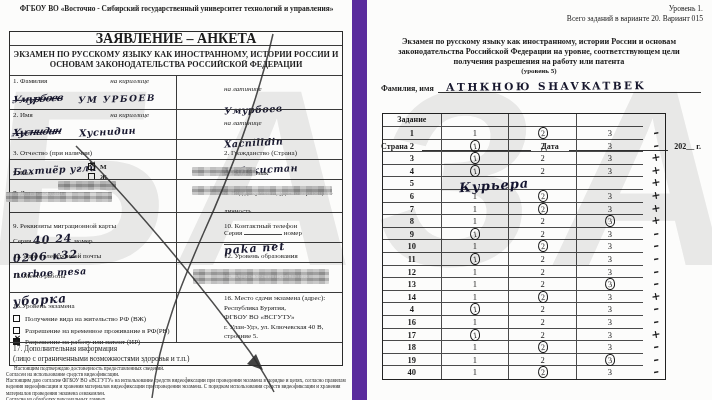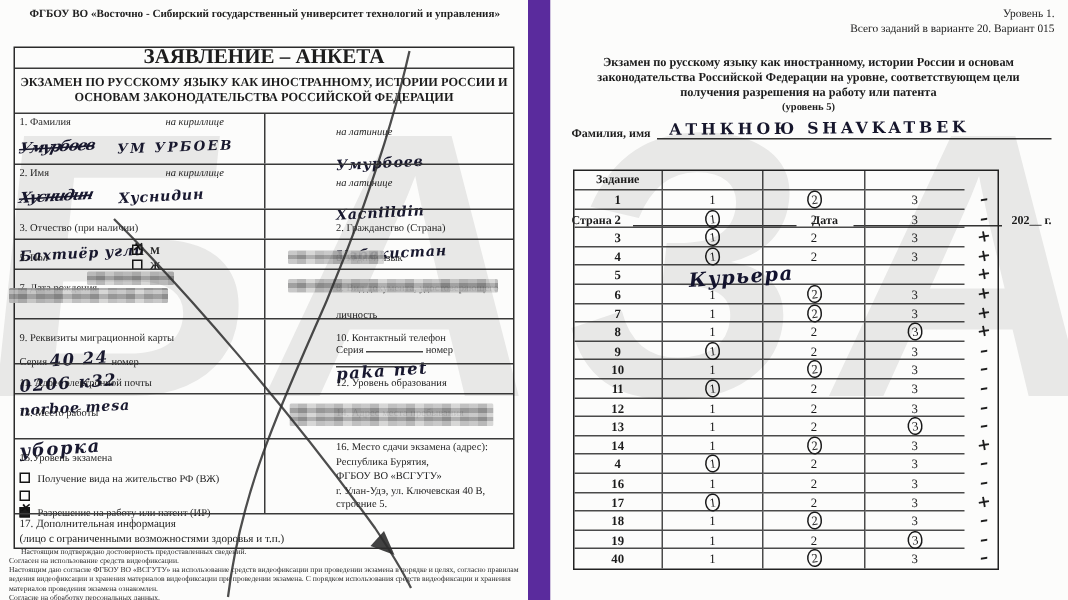--- a/index.html
+++ b/index.html
@@ -238,21 +238,21 @@
       </div>
       <div class="half rt">
         <span class="flabel">14. Адрес места пребывания</span>
       </div>
     </div>
 
     <div class="frow" style="height:50px">
       <div class="half">
         <span class="flabel">15.Уровень экзамена</span>
         <span class="opt-line"><i class="cb"></i><span>Получение вида на жительство РФ (ВЖ)</span></span>
-        <span class="opt-line"><i class="cb"></i></span>
+        <span class="opt-line"><i class="cb"></i><span>Разрешение на временное проживание в РФ(РВ)</span></span>
         <span class="opt-line"><i class="cb filled checked"></i><span>Разрешение на работу или патент (ИР)</span></span>
       </div>
       <div class="half rt">
         <span class="addr-line flabel">16. Место сдачи экзамена (адрес):</span>
         <span class="addr-line">Республика Бурятия,</span>
         <span class="addr-line">ФГБОУ ВО «ВСГУТУ»</span>
         <span class="addr-line">г. Улан-Удэ, ул. Ключевская 40 В, строение 5.</span>
       </div>
     </div>
 

